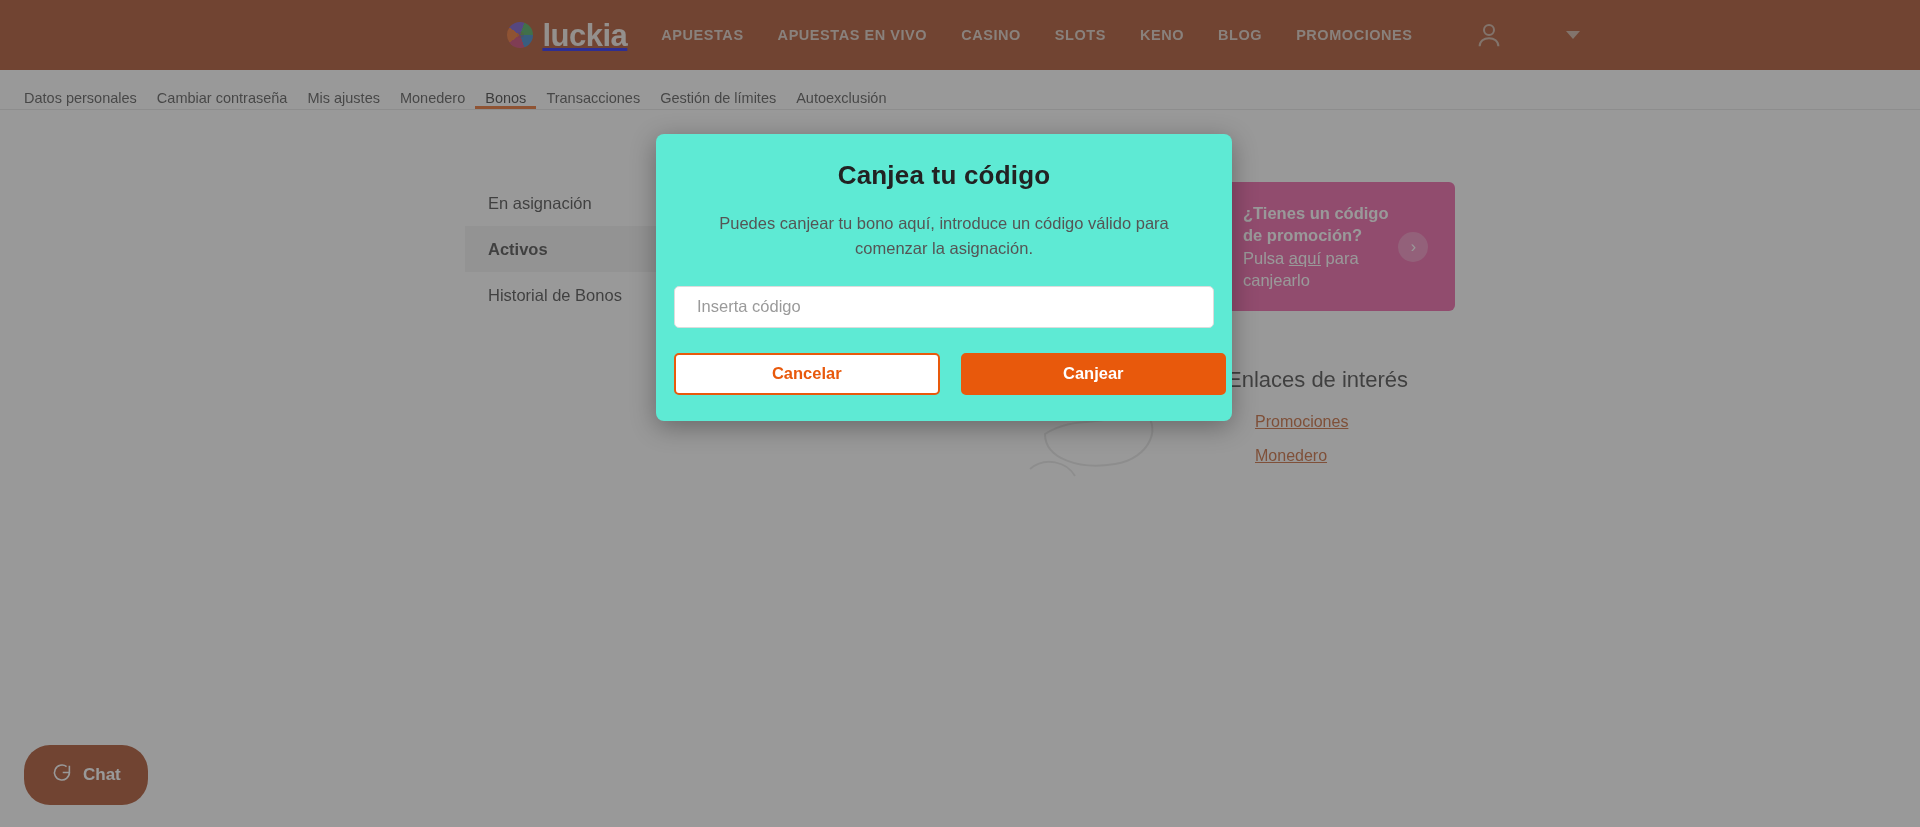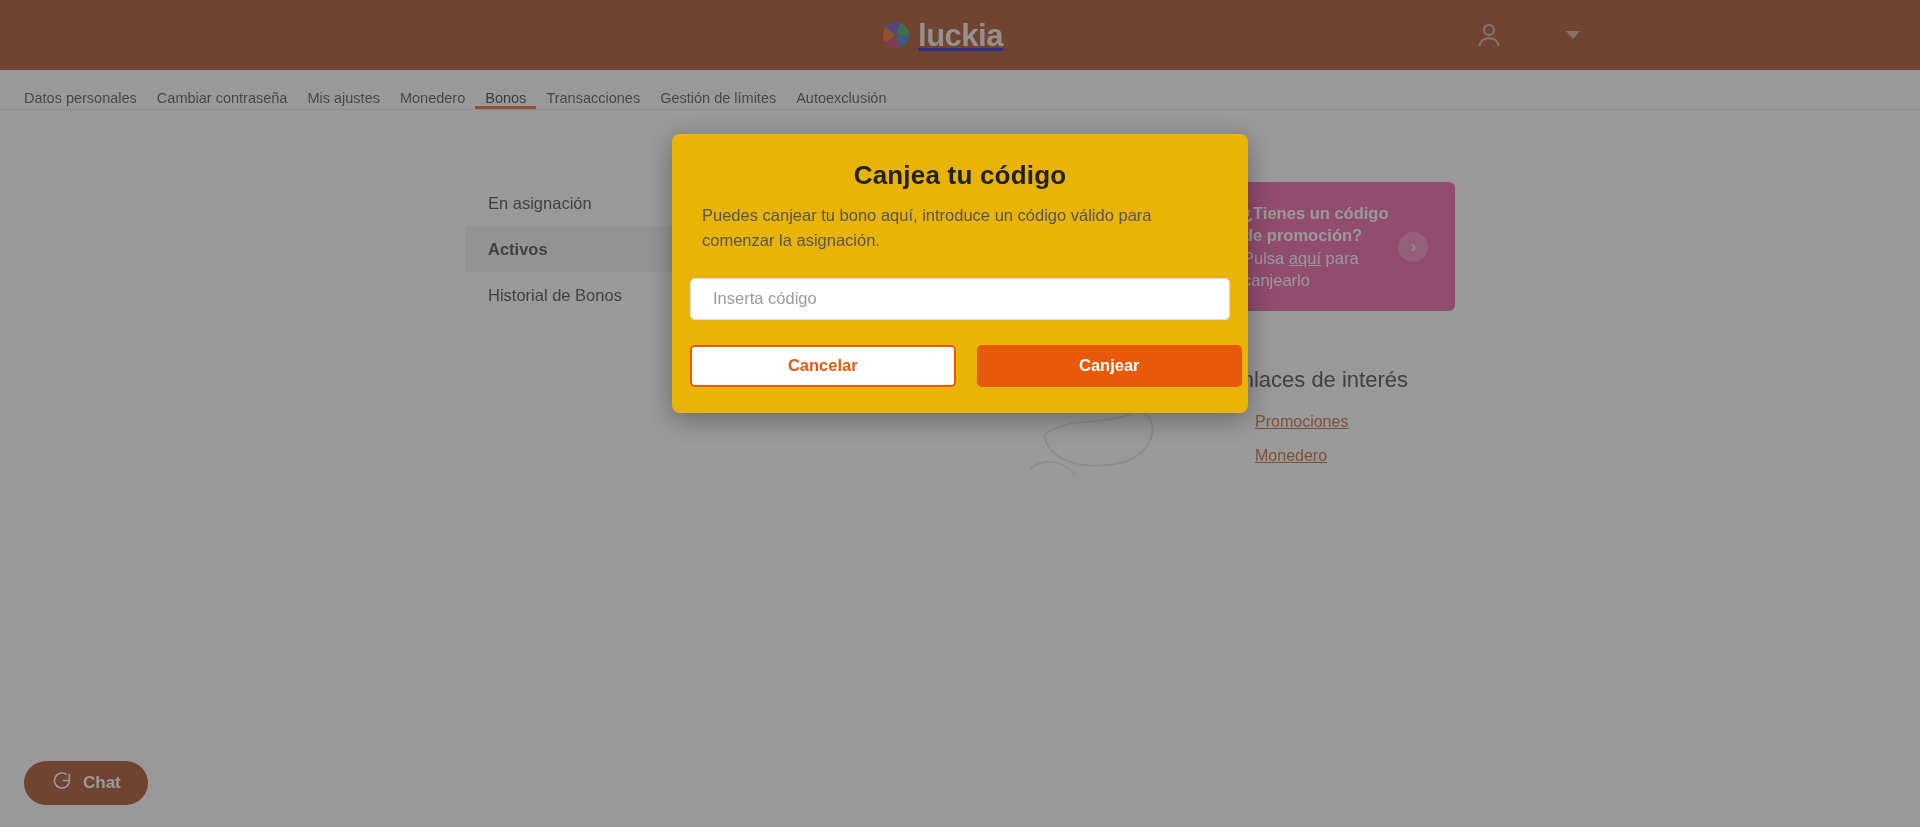--- a/index.html
+++ b/index.html
@@ -229,61 +229,61 @@
     color: #c0521b;
     font-size: 16px;
     text-decoration: underline;
   }
 
   
   .chat-widget {
     position: absolute;
     left: 24px;
     bottom: 22px;
-    height: 44px;
+    height: 60px;
     padding: 0 27px;
     background: #a0350b;
     border-radius: 26px;
     display: flex;
     align-items: center;
     gap: 11px;
     color: #ffffff;
     font-size: 17px;
     font-weight: 700;
   }
 
   
   .overlay {
     position: absolute;
     inset: 0;
     background: rgba(80,80,80,0.58);
     z-index: 50;
   }
   .modal {
     position: absolute;
-    left: 672px;
+    left: 656px;
     top: 134px;
     width: 576px;
-    background: #eab308;
+    background: #5eead4;
     border-radius: 8px;
     box-shadow: 0 6px 26px rgba(0,0,0,.32);
     padding: 26px 18px 26px;
     z-index: 60;
   }
   .modal-title {
     text-align: center;
     font-size: 26px;
     font-weight: 700;
     color: #222222;
     letter-spacing: .2px;
   }
   .modal-desc {
-    margin: 12px auto 0;
+    margin: 20px auto 0;
     width: 516px;
-    text-align: left;
+    text-align: center;
     font-size: 16.5px;
     color: #555555;
     line-height: 1.5;
   }
   .code-input {
     display: block;
     margin: 25px auto 0;
     width: 540px;
     height: 42px;
     border: 1px solid #dcdcdc;
@@ -326,20 +326,29 @@
 
 <div class="page">
 
   <div class="topbar">
 
     <a class="brand" href="#">
       <span class="brand-mark"></span>
       <span class="brand-name">luckia</span>
     </a>
 
+    <nav class="mainnav">
+      <a href="#">APUESTAS</a>
+      <a href="#">APUESTAS EN VIVO</a>
+      <a href="#">CASINO</a>
+      <a href="#">SLOTS</a>
+      <a href="#">KENO</a>
+      <a href="#">BLOG</a>
+      <a href="#">PROMOCIONES</a>
+    </nav>
 
     <div class="user-area">
       <span class="avatar-icon">
         <svg width="30" height="30" viewBox="0 0 24 24" fill="none" stroke="#c9a893" stroke-width="1.6">
           <circle cx="12" cy="8" r="4"></circle>
           <path d="M4.5 21c0-4.2 3.4-6.5 7.5-6.5s7.5 2.3 7.5 6.5"></path>
         </svg>
       </span>
       <span class="caret-down"></span>
     </div>

